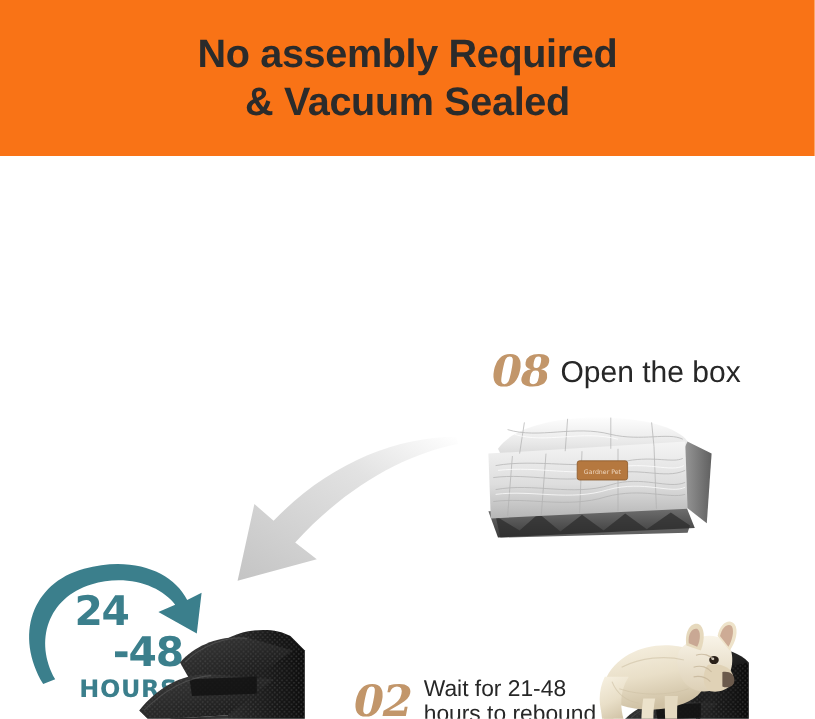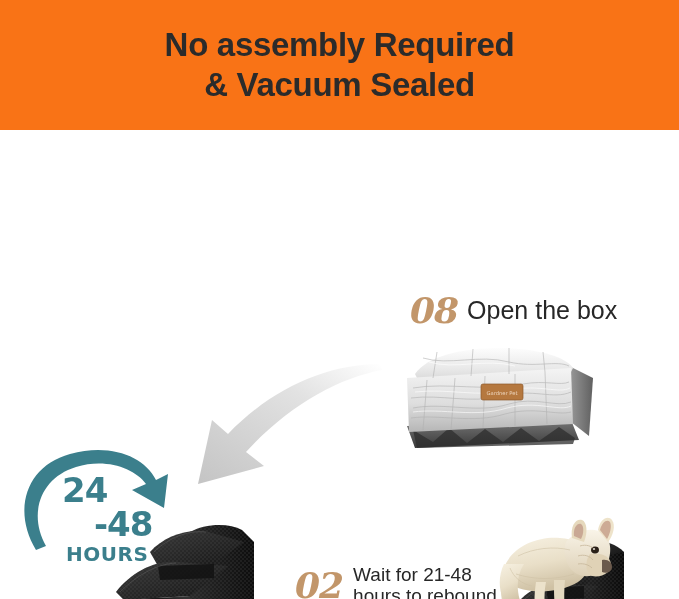--- a/index.html
+++ b/index.html
@@ -54,21 +54,21 @@
   #step-01 .step-text{ font-size:25px; }
 
   #step-02{ left:295px; top:434px; }
   #step-02 .step-num{ font-size:36px; margin-right:10px; }
   #step-02 .step-text{ font-size:19px; }
 
   
   #package-wrap{ position:absolute; left:393px; top:214px; width:205px; height:118px; }
 
   
-  #badge-24-48{ position:absolute; left:18px; top:316px; width:165px; height:125px; }
+  #badge-24-48{ position:absolute; left:18px; top:336px; width:165px; height:125px; }
   .badge-txt{
     position:absolute; color:#3b7f8c;
     font-weight:bold; font-family:"DejaVu Sans", sans-serif;
   }
   #badge-2448{ left:44px; top:24px; width:120px; }
   #badge-24{ font-size:34px; letter-spacing:-1px; }
   #badge-48{ font-size:34px; letter-spacing:-1px; margin-left:32px; margin-top:-6px; }
   #badge-hours{ left:48px; top:96px; font-size:20px; letter-spacing:0.5px; }
 
   

